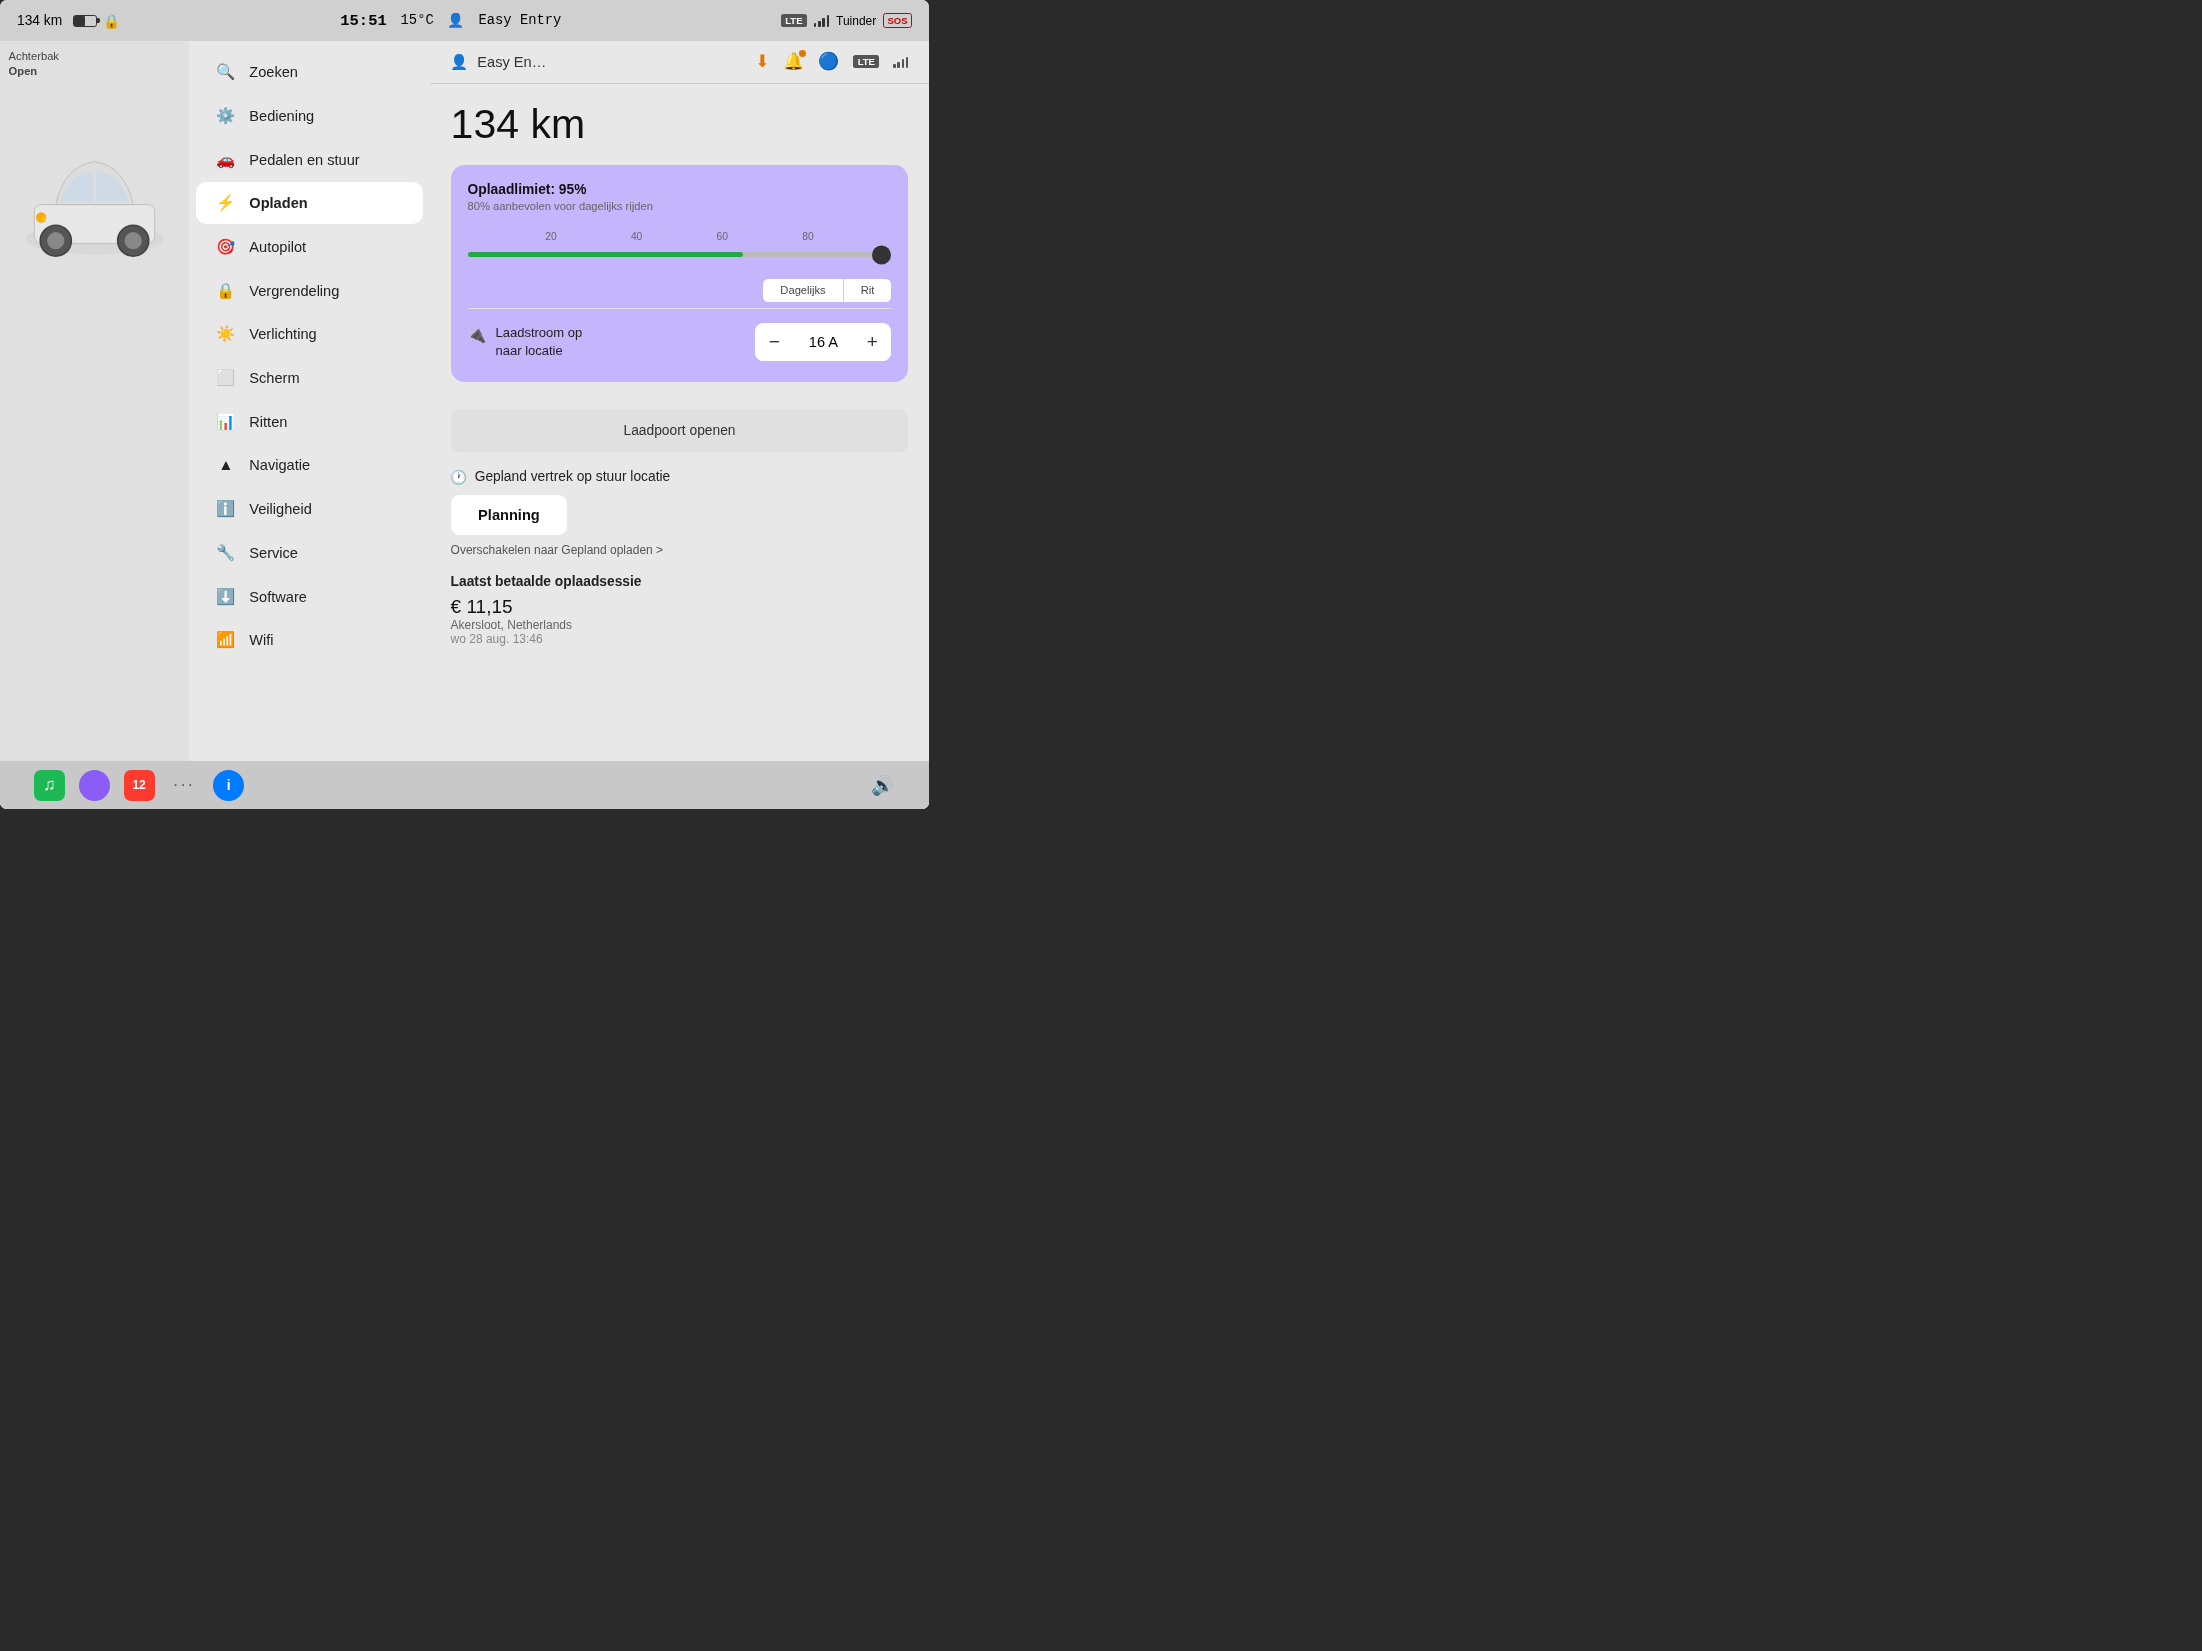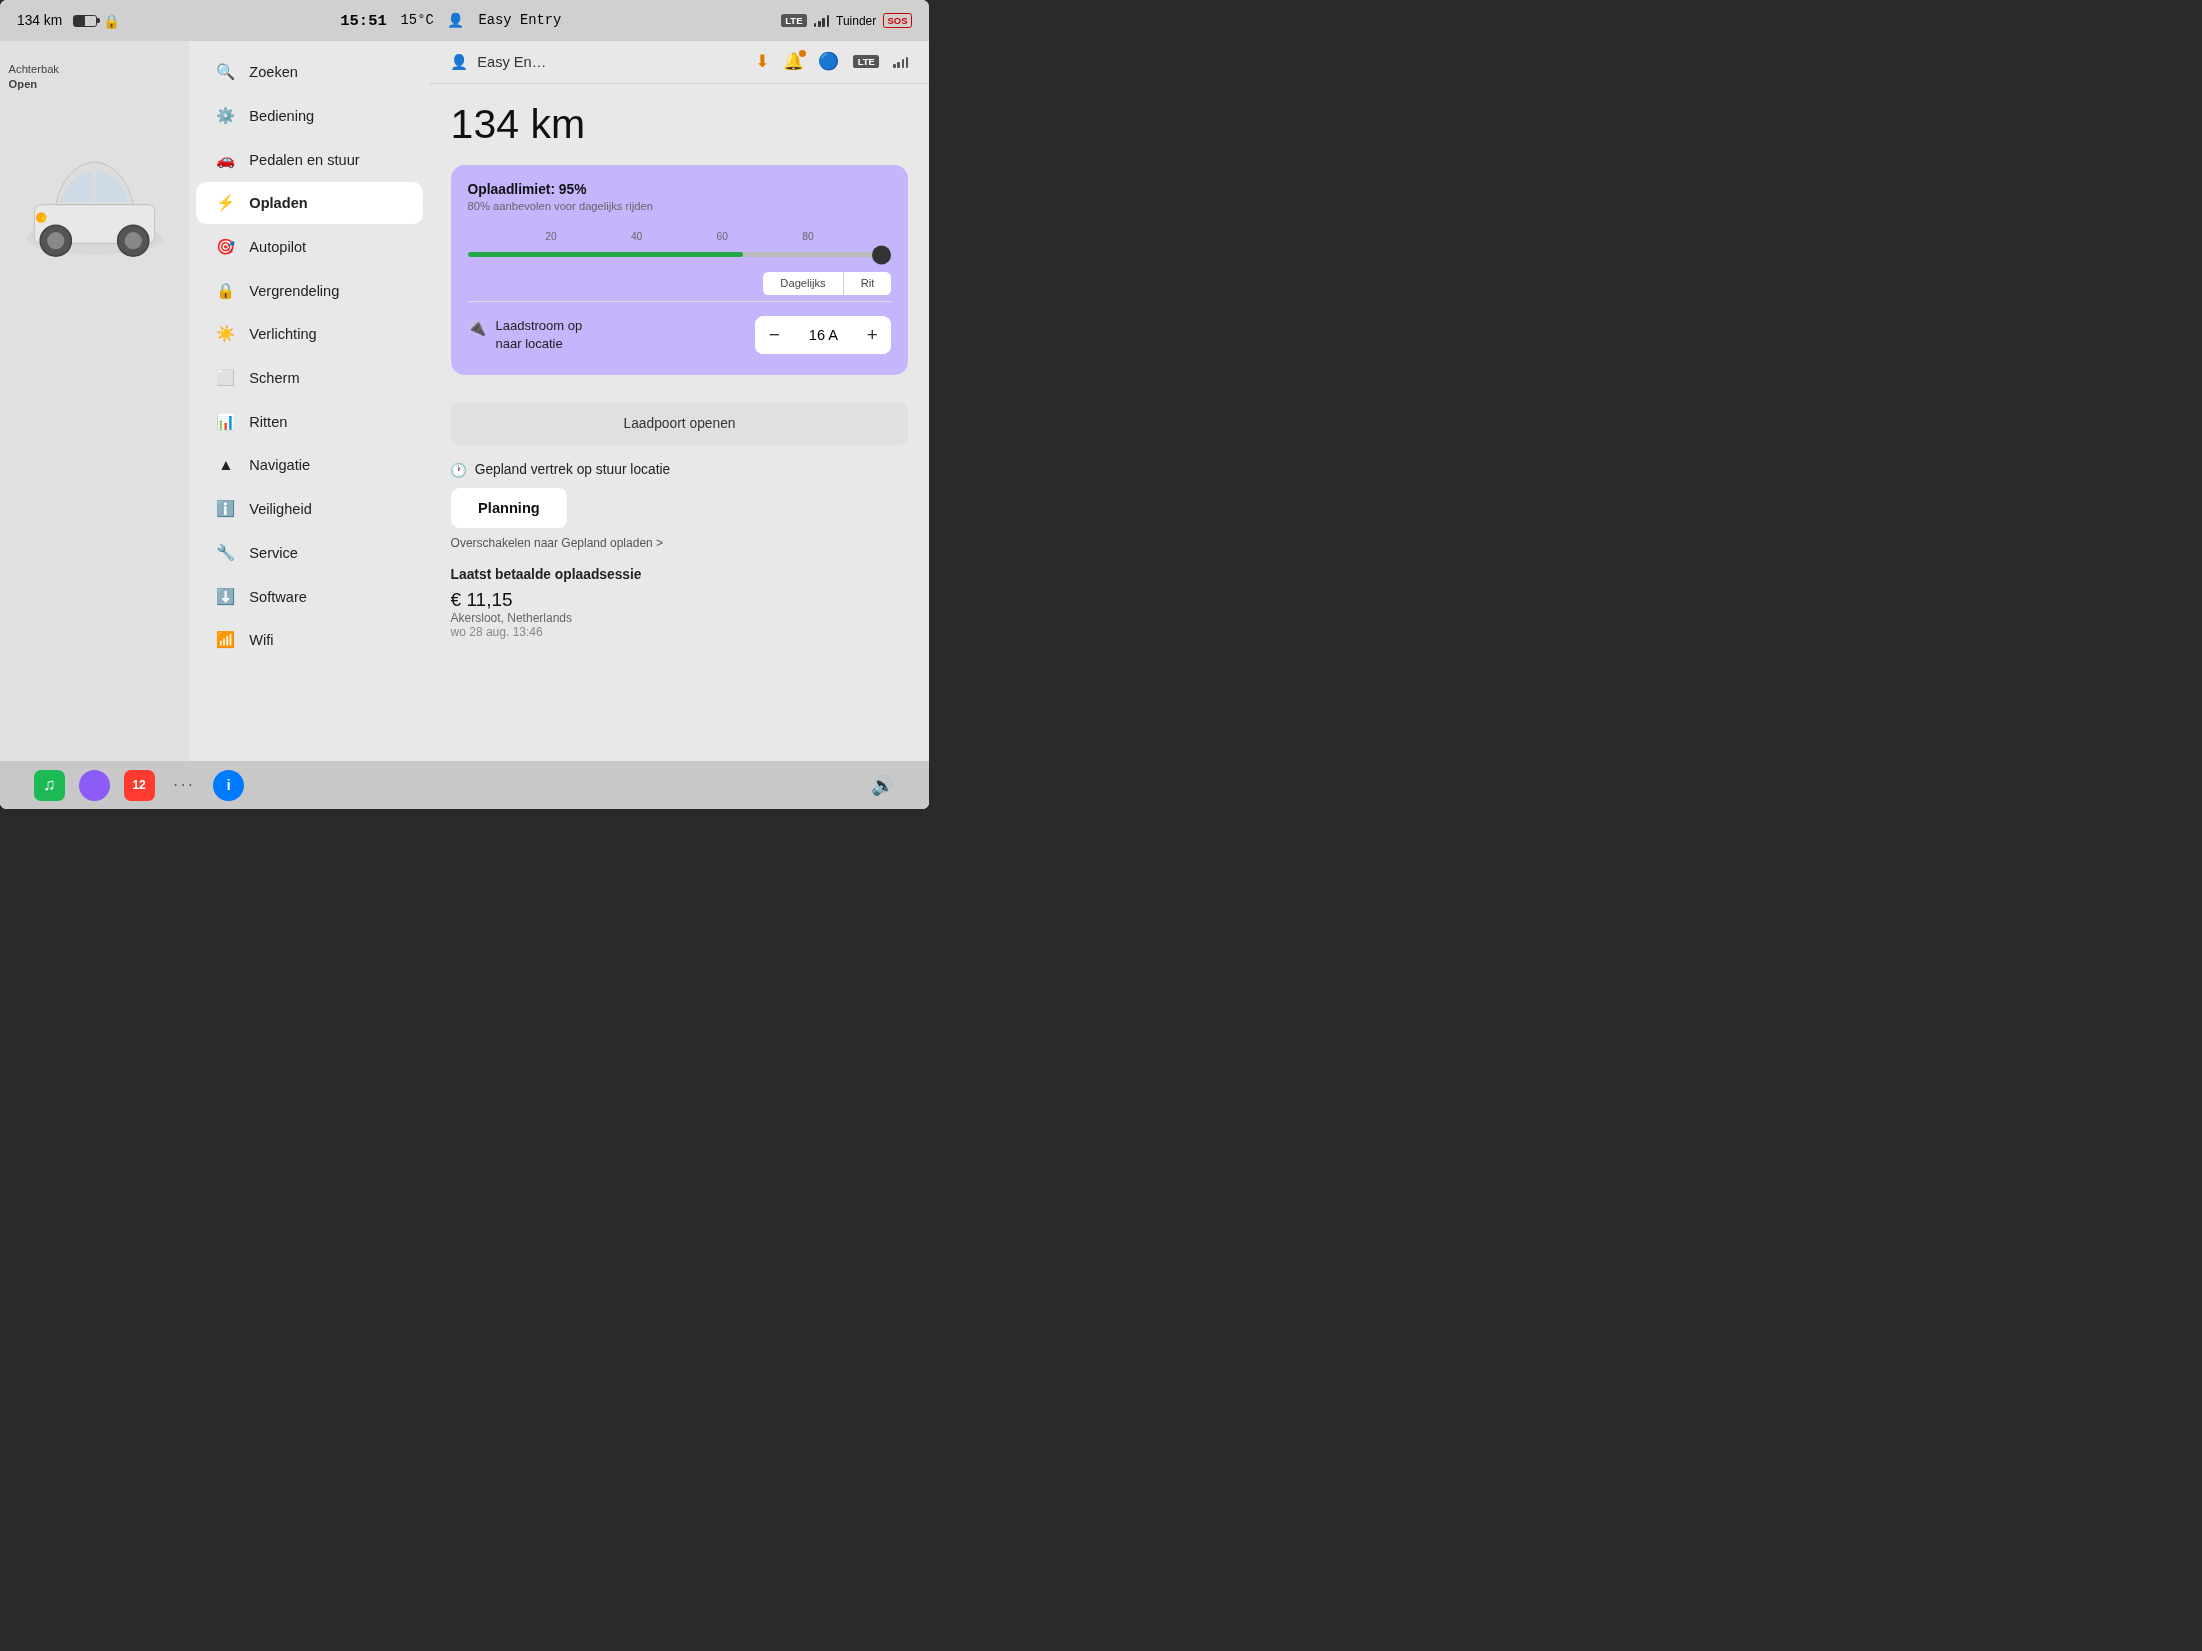--- a/index.html
+++ b/index.html
@@ -91,21 +91,21 @@
       width: 189px;
       background: #e0e0e0;
       display: flex;
       flex-direction: column;
       align-items: center;
       padding: 17px 8.6px;
       position: relative;
     }
     .trunk-badge {
       position: absolute;
-      top: 21px;
+      top: 8px;
       left: 8.6px;
       font-size: 11.2px;
       color: #444;
       line-height: 1.3;
       font-weight: 500;
     }
     .car-image {
       margin-top: 52px;
       width: 155px;
       height: 172px;
@@ -575,21 +575,21 @@
             <span></span>
           </div>
 
           <div class="slider-container">
             <div class="slider-track">
               <div class="slider-fill"></div>
               <div class="slider-thumb"></div>
             </div>
           </div>
 
-          <div style="display:flex;justify-content:flex-end;gap:0;margin-top:15px;">
+          <div style="display:flex;justify-content:flex-end;gap:0;margin-top:22px;">
             <button class="slider-btn">Dagelijks</button>
             <button class="slider-btn">Rit</button>
           </div>
 
           <div class="laadstroom-row">
             <div class="laadstroom-label">
               <span style="font-size:15.5px;margin-top:1.7px;">🔌</span>
               <div class="laadstroom-text">
                 <span>Laadstroom op</span><br>
                 <span>naar locatie</span>

